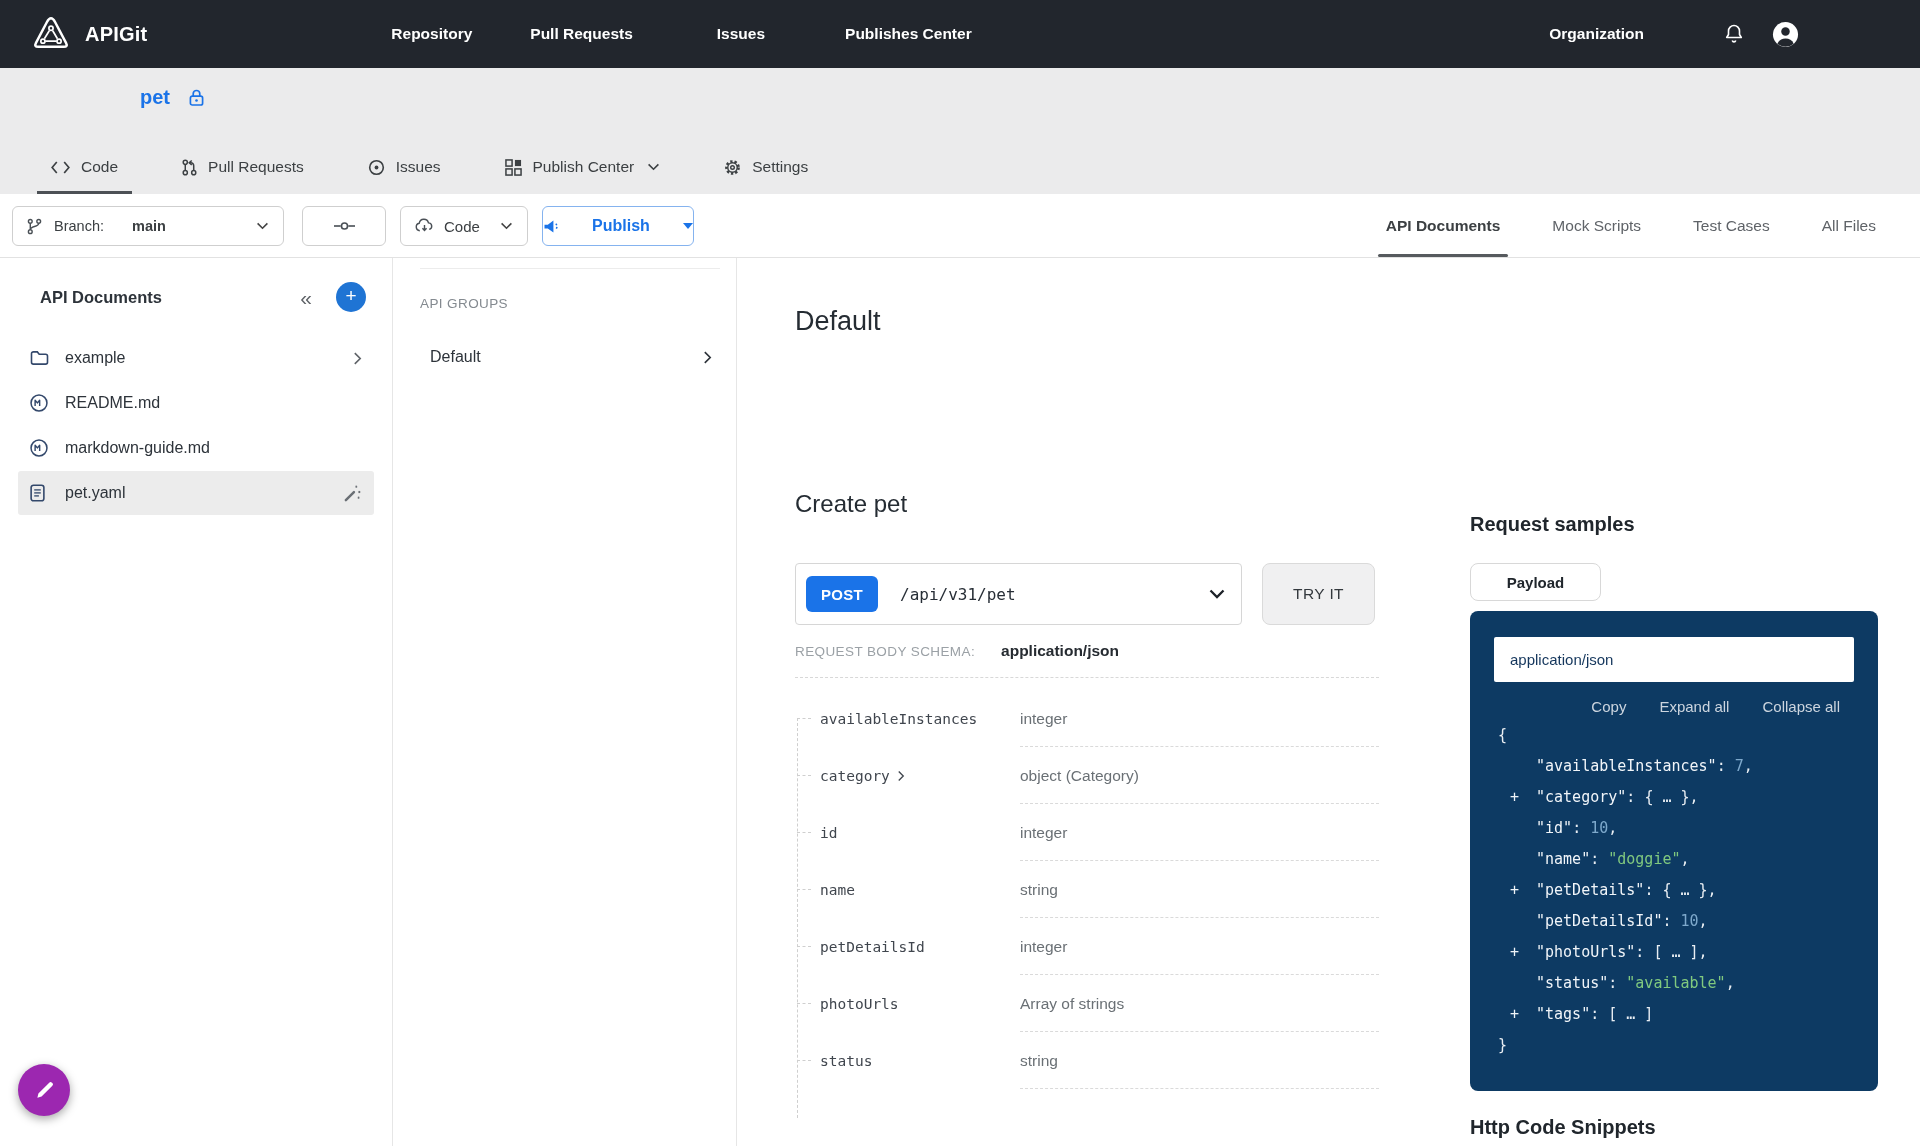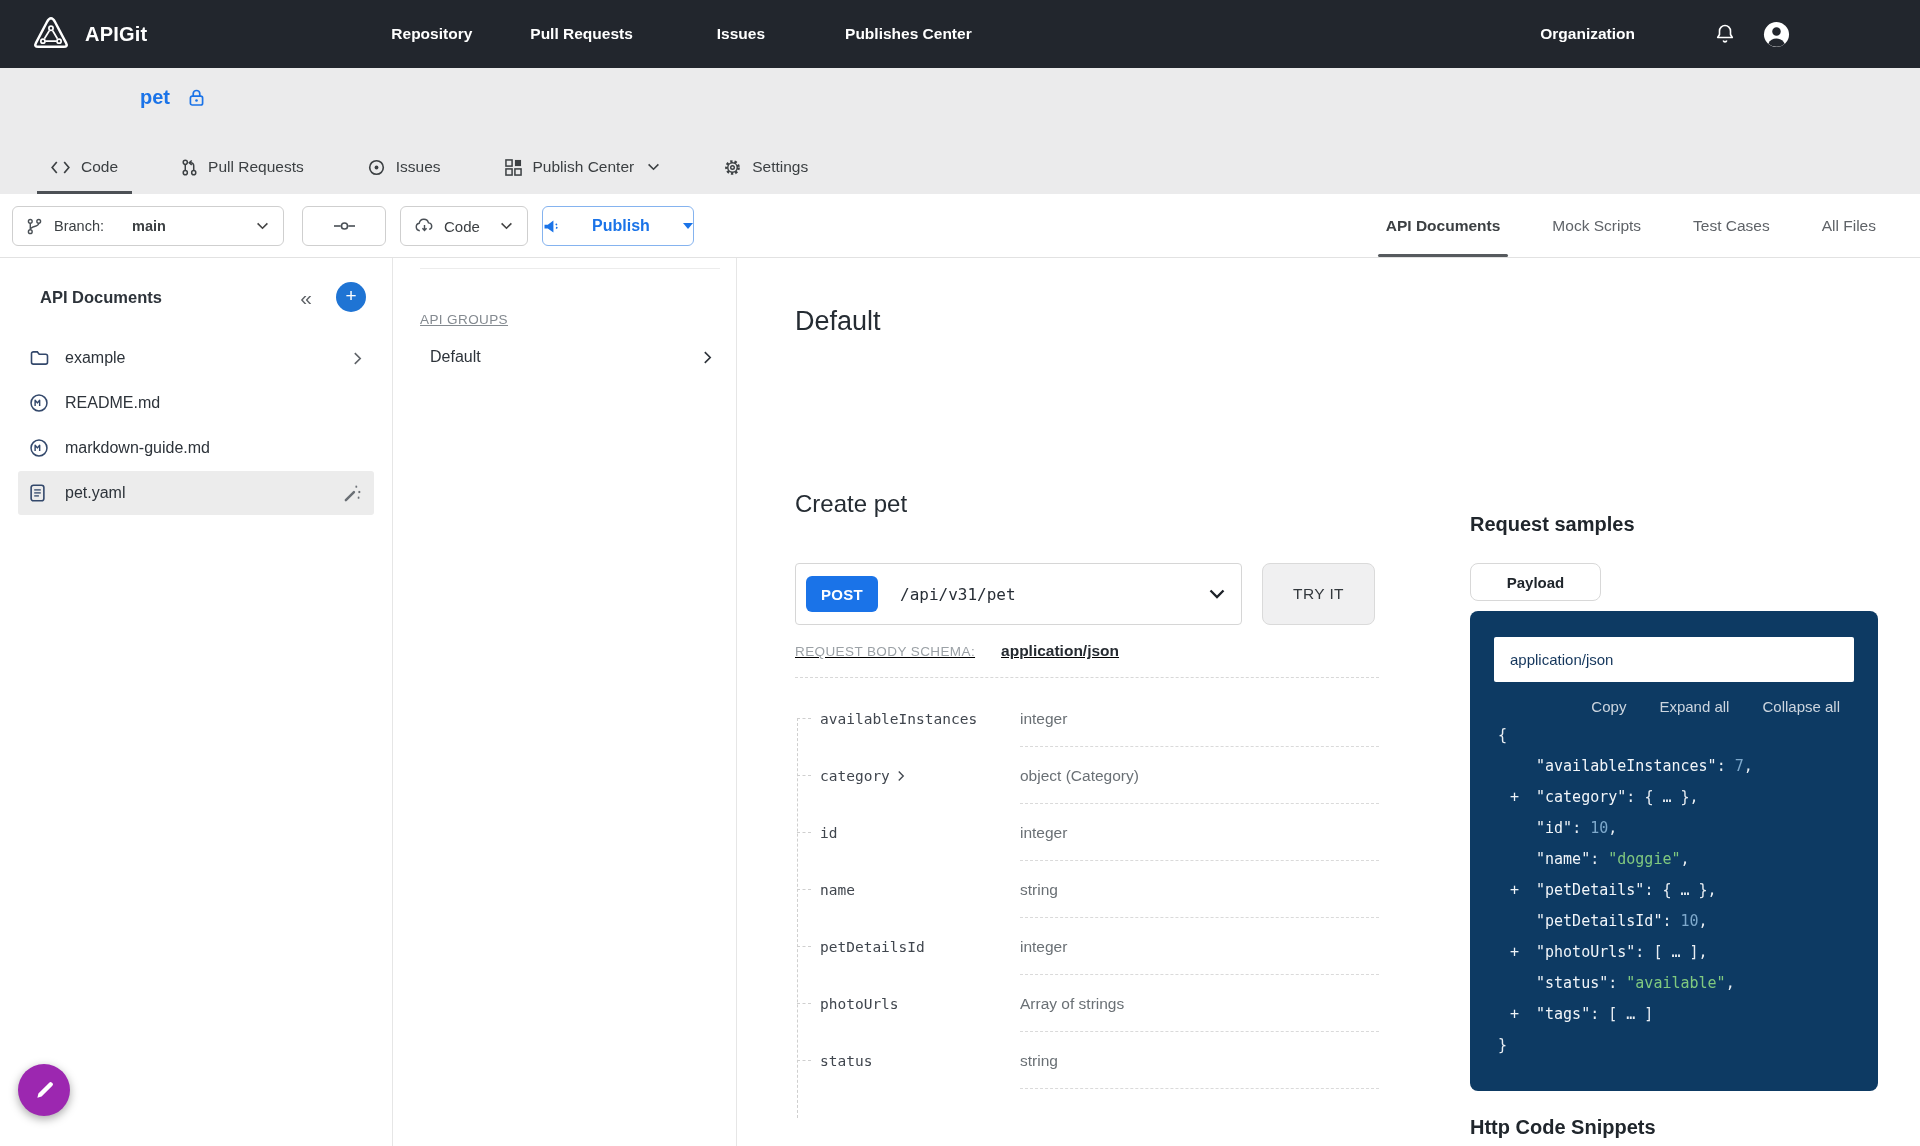--- a/index.html
+++ b/index.html
@@ -10,21 +10,21 @@
   .navbar { position:absolute; top:0; left:0; width:1920px; height:68px;
     background:#22262d; display:flex; align-items:center; }
   .brand { display:flex; align-items:center; margin-left:30px; gap:13px; }
   .brand-name { color:#fff; font-size:20px; font-weight:700; letter-spacing:.2px; }
   .nav-items { display:flex; align-items:center; }
   .nav-item { color:#fff; font-size:15.5px; font-weight:600; cursor:pointer; }
   .nav-item:nth-child(1){ margin-left:244px; }
   .nav-item:nth-child(2){ margin-left:58px; }
   .nav-item:nth-child(3){ margin-left:84px; }
   .nav-item:nth-child(4){ margin-left:80px; }
-  .nav-right { position:absolute; right:130px; display:flex; align-items:center; }
+  .nav-right { position:absolute; right:121px; display:flex; align-items:center; }
   .org-link { color:#fff; font-size:15.5px; font-weight:600; cursor:pointer; }
   .bell-btn { margin-left:80px; display:flex; cursor:pointer; }
   .avatar-btn { margin-left:28px; display:flex; cursor:pointer; }
 
   
   .repo-header { position:absolute; top:68px; left:0; width:1920px; height:126px;
     background:#ebebec; }
   .repo-title-row { position:absolute; left:140px; top:18px; display:flex; align-items:center; gap:19px; }
   .repo-title { color:#1a73e8; font-size:20px; font-weight:700; }
   .repo-tabs { position:absolute; left:49px; bottom:0; display:flex; gap:60px; height:54px; }
@@ -73,22 +73,22 @@
   .file-row.selected { background:#ececec; }
   .ficon { width:22px; display:flex; color:#33486b; }
   .flabel { margin-left:13px; font-size:16px; color:#2d333a; flex:1; }
   .fact { display:flex; color:#5f6368; }
   .fact.wand { color:#6a6f75; }
 
   
   .groups-panel { position:absolute; top:258px; left:393px; width:344px; bottom:0; background:#fff;
     border-right:1px solid #e6e6e6; }
   .groups-topline { position:absolute; top:10px; left:27px; right:16px; border-top:1px solid #ececec; }
-  .groups-label { position:absolute; top:54px; left:27px; font-size:13.5px; color:#848a90;
-    letter-spacing:.4px;text-decoration:underline; }
+  .groups-label { position:absolute; top:38px; left:27px; font-size:13.5px; color:#848a90;
+    letter-spacing:.4px; }
   .group-list { position:absolute; top:78px; left:27px; right:14px; }
   .group-row { height:42px; display:flex; align-items:center; justify-content:space-between;
     padding:0 10px; font-size:16px; color:#2d333a; cursor:pointer; }
   .gchev { display:flex; color:#2d333a; }
 
   
   .main { position:absolute; top:258px; left:737px; right:0; bottom:0; background:#fff; overflow:hidden; }
   .group-title { position:absolute; left:58px; top:48px; font-size:27px; color:#252c33; }
   .op-title { position:absolute; left:58px; top:232px; font-size:24px; color:#252c33; }
 
@@ -97,21 +97,21 @@
   .method-badge { margin-left:10px; width:72px; height:36px; background:#1a73e8; border-radius:6px;
     color:#fff; font-size:15px; font-weight:700; letter-spacing:.3px; display:flex;
     align-items:center; justify-content:center; }
   .endpoint-path { margin-left:22px; font-family:"DejaVu Sans Mono", monospace; font-size:16px;
     color:#272e36; }
   .endpoint-select .sel-chev { position:absolute; right:16px; display:flex; color:#1d2228; }
   .tryit-btn { position:absolute; left:525px; top:305px; width:113px; height:62px; background:#f0f0f1;
     border:1px solid #dadada; border-radius:8px; font-size:15.5px; color:#33383d;
     letter-spacing:.4px; display:flex; align-items:center; justify-content:center; cursor:pointer; }
 
-  .schema-head { position:absolute; left:58px; top:384px; display:flex; align-items:baseline; gap:26px;text-decoration:underline; }
+  .schema-head { position:absolute; left:58px; top:384px; display:flex; align-items:baseline; gap:26px; }
   .schema-label { font-size:13.5px; color:#9ba1a6; letter-spacing:.4px; }
   .schema-ct { font-size:15.5px; font-weight:700; color:#262b31; }
   .schema-divider { position:absolute; left:58px; width:584px; top:419px; border-top:1px dashed #d8d8d8; }
 
   .schema-list { position:absolute; left:56px; top:432px; width:586px; }
   .tree-line { position:absolute; left:4px; top:28px; height:400px; border-left:1px dashed #cfcfcf; }
   .field-row { height:57px; position:relative; }
   .field-row::before { content:''; position:absolute; left:4px; width:14px; top:28px;
     border-top:1px dashed #cfcfcf; }
   .field-row::after { content:''; position:absolute; left:227px; right:0; bottom:0;

